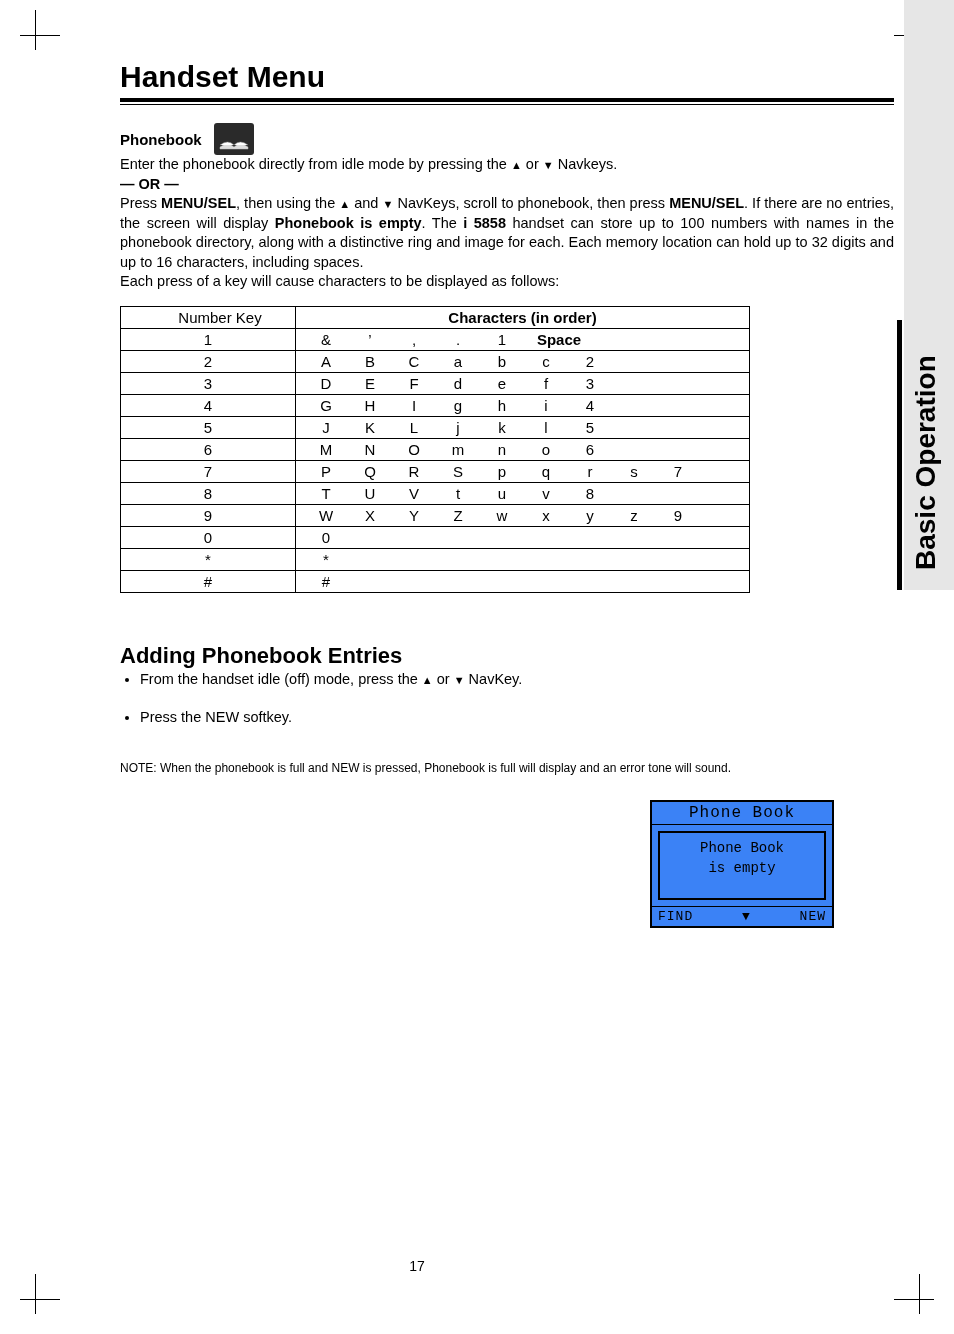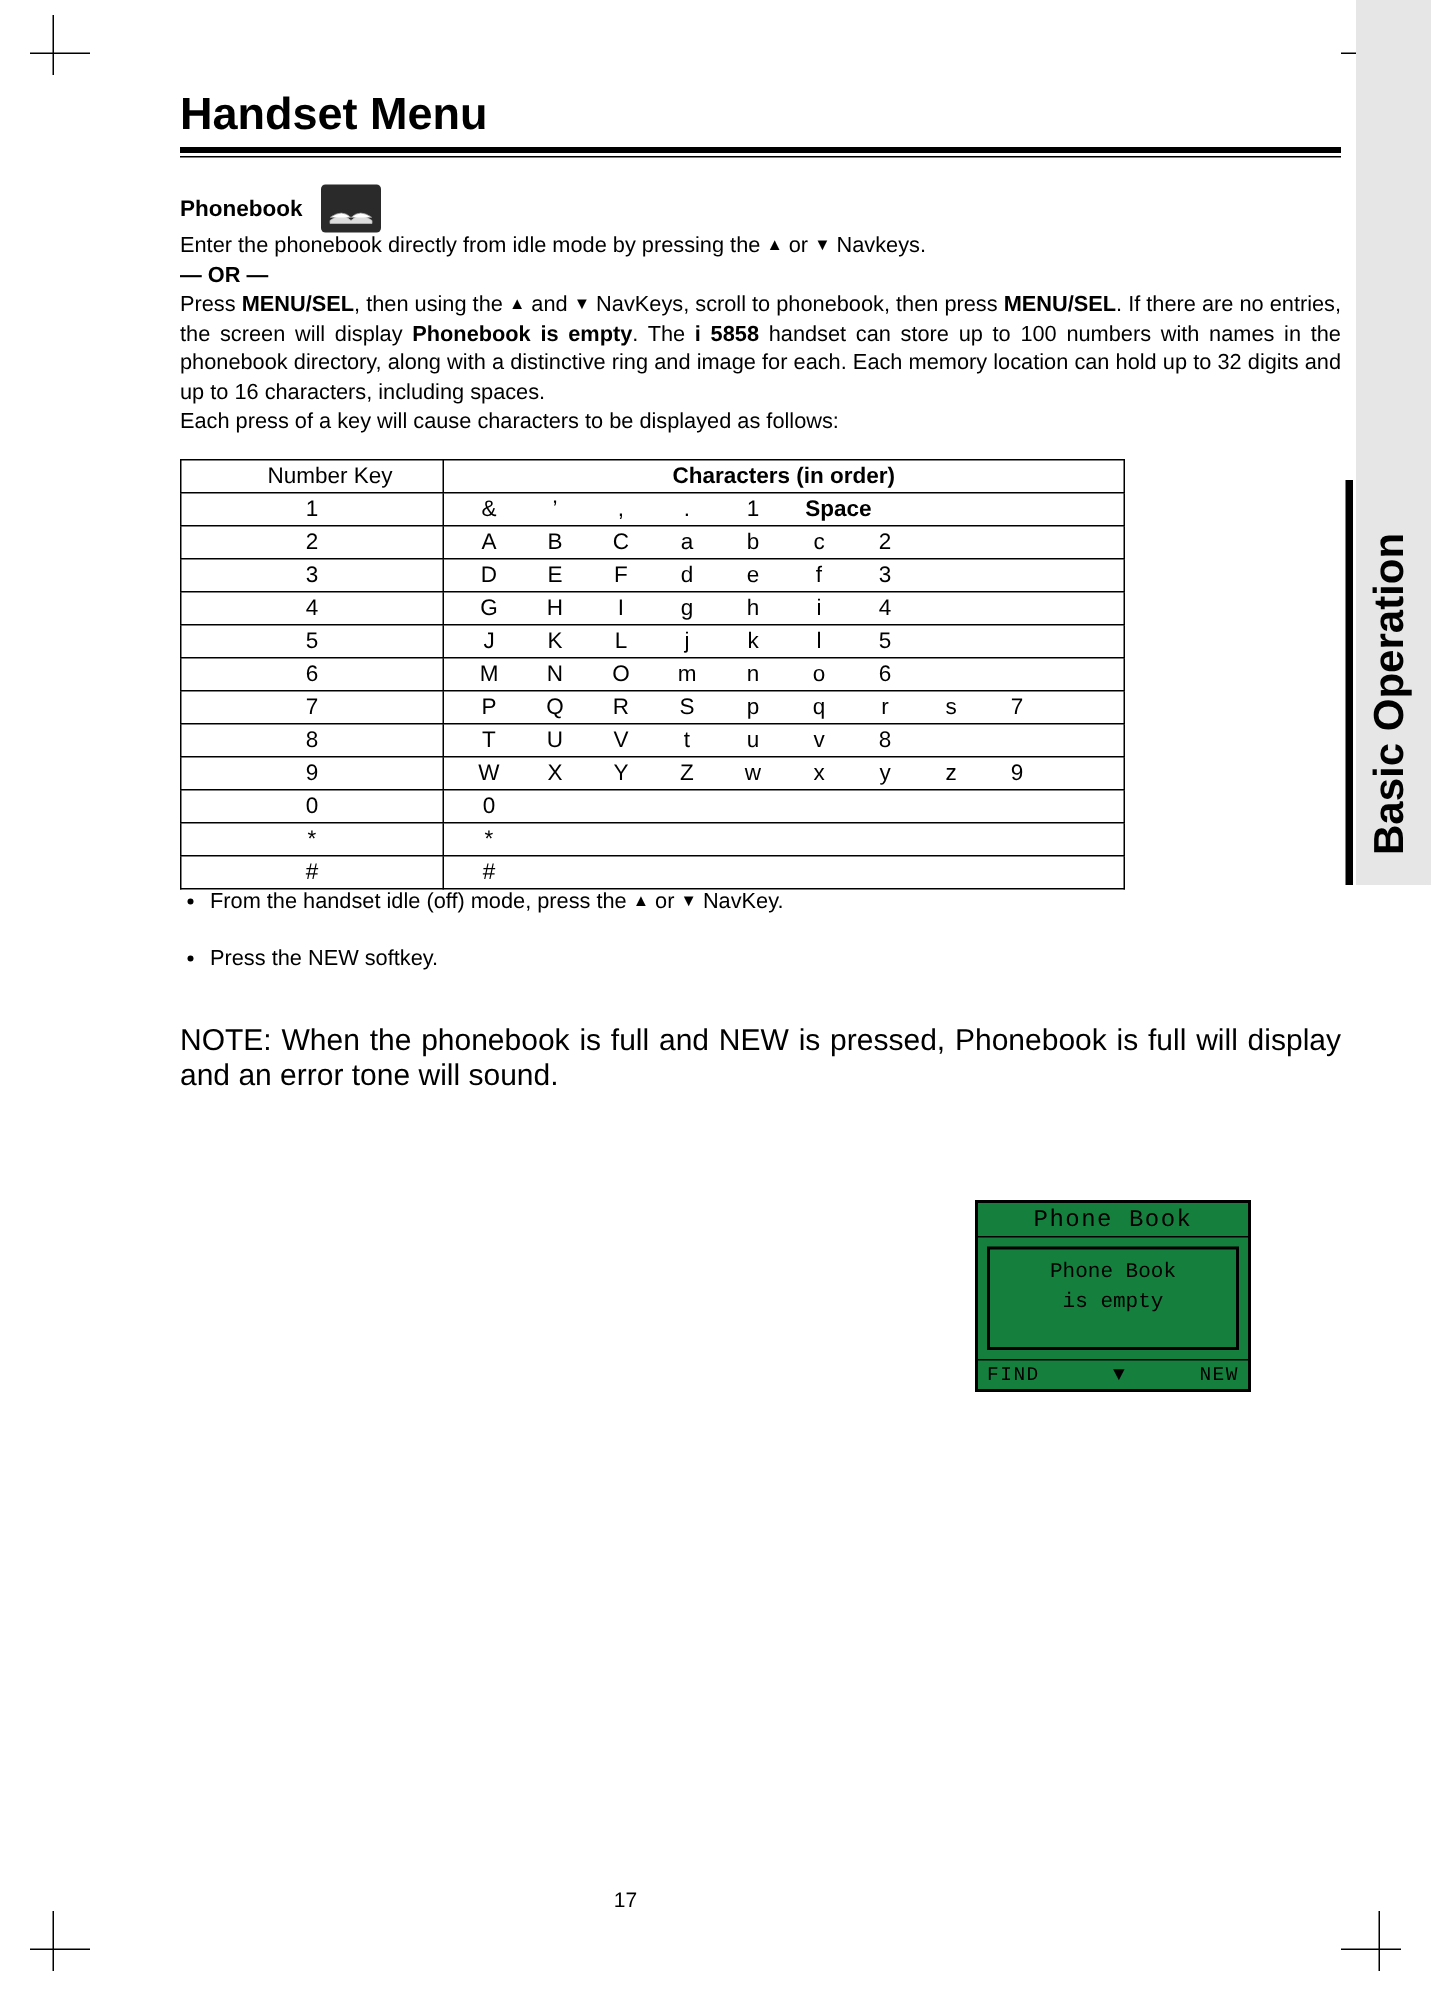--- a/index.html
+++ b/index.html
@@ -129,34 +129,34 @@
     font-weight: bold;
     margin: 50px 0 2px 0;
   }
   ul.steps {
     margin: 0 0 0 0;
     padding-left: 20px;
     font-size: 14.5px;
   }
   ul.steps li { margin-bottom: 22px; }
   .note {
-    font-size: 20px;
+    font-size: 12px;
     text-align: justify;
     margin-top: 36px;
   }
   
   .lcd {
     position: absolute;
     right: 120px;
     top: 800px;
     width: 180px;
     border: 2px solid #000;
     font-family: "Courier New", monospace;
     font-size: 14px;
-    background: #15803d;
+    background: #3b82f6;
   }
   .lcd .lcd-title {
     text-align: center;
     border-bottom: 1px solid #000;
     padding: 2px 0;
     font-size: 16px;
     letter-spacing: 1px;
   }
   .lcd .lcd-body {
     border: 2px solid #000;
@@ -378,20 +378,21 @@
           <td>#</td>
           <td class="chars-cell">
             <div class="chars-inner">
               <span>#</span>
             </div>
           </td>
         </tr>
       </tbody>
   </table>
 
+  <h2 class="sub">Adding Phonebook Entries</h2>
   <ul class="steps">
     <li>
       <span>From the handset idle (off) mode, press the </span><span class="arrow">▲</span><span> or </span><span class="arrow">▼</span><span> NavKey.</span>
     </li>
     <li>
       <span>Press the </span><span class="b">NEW</span><span> softkey.</span>
     </li>
   </ul>
 
   <div class="lcd">

